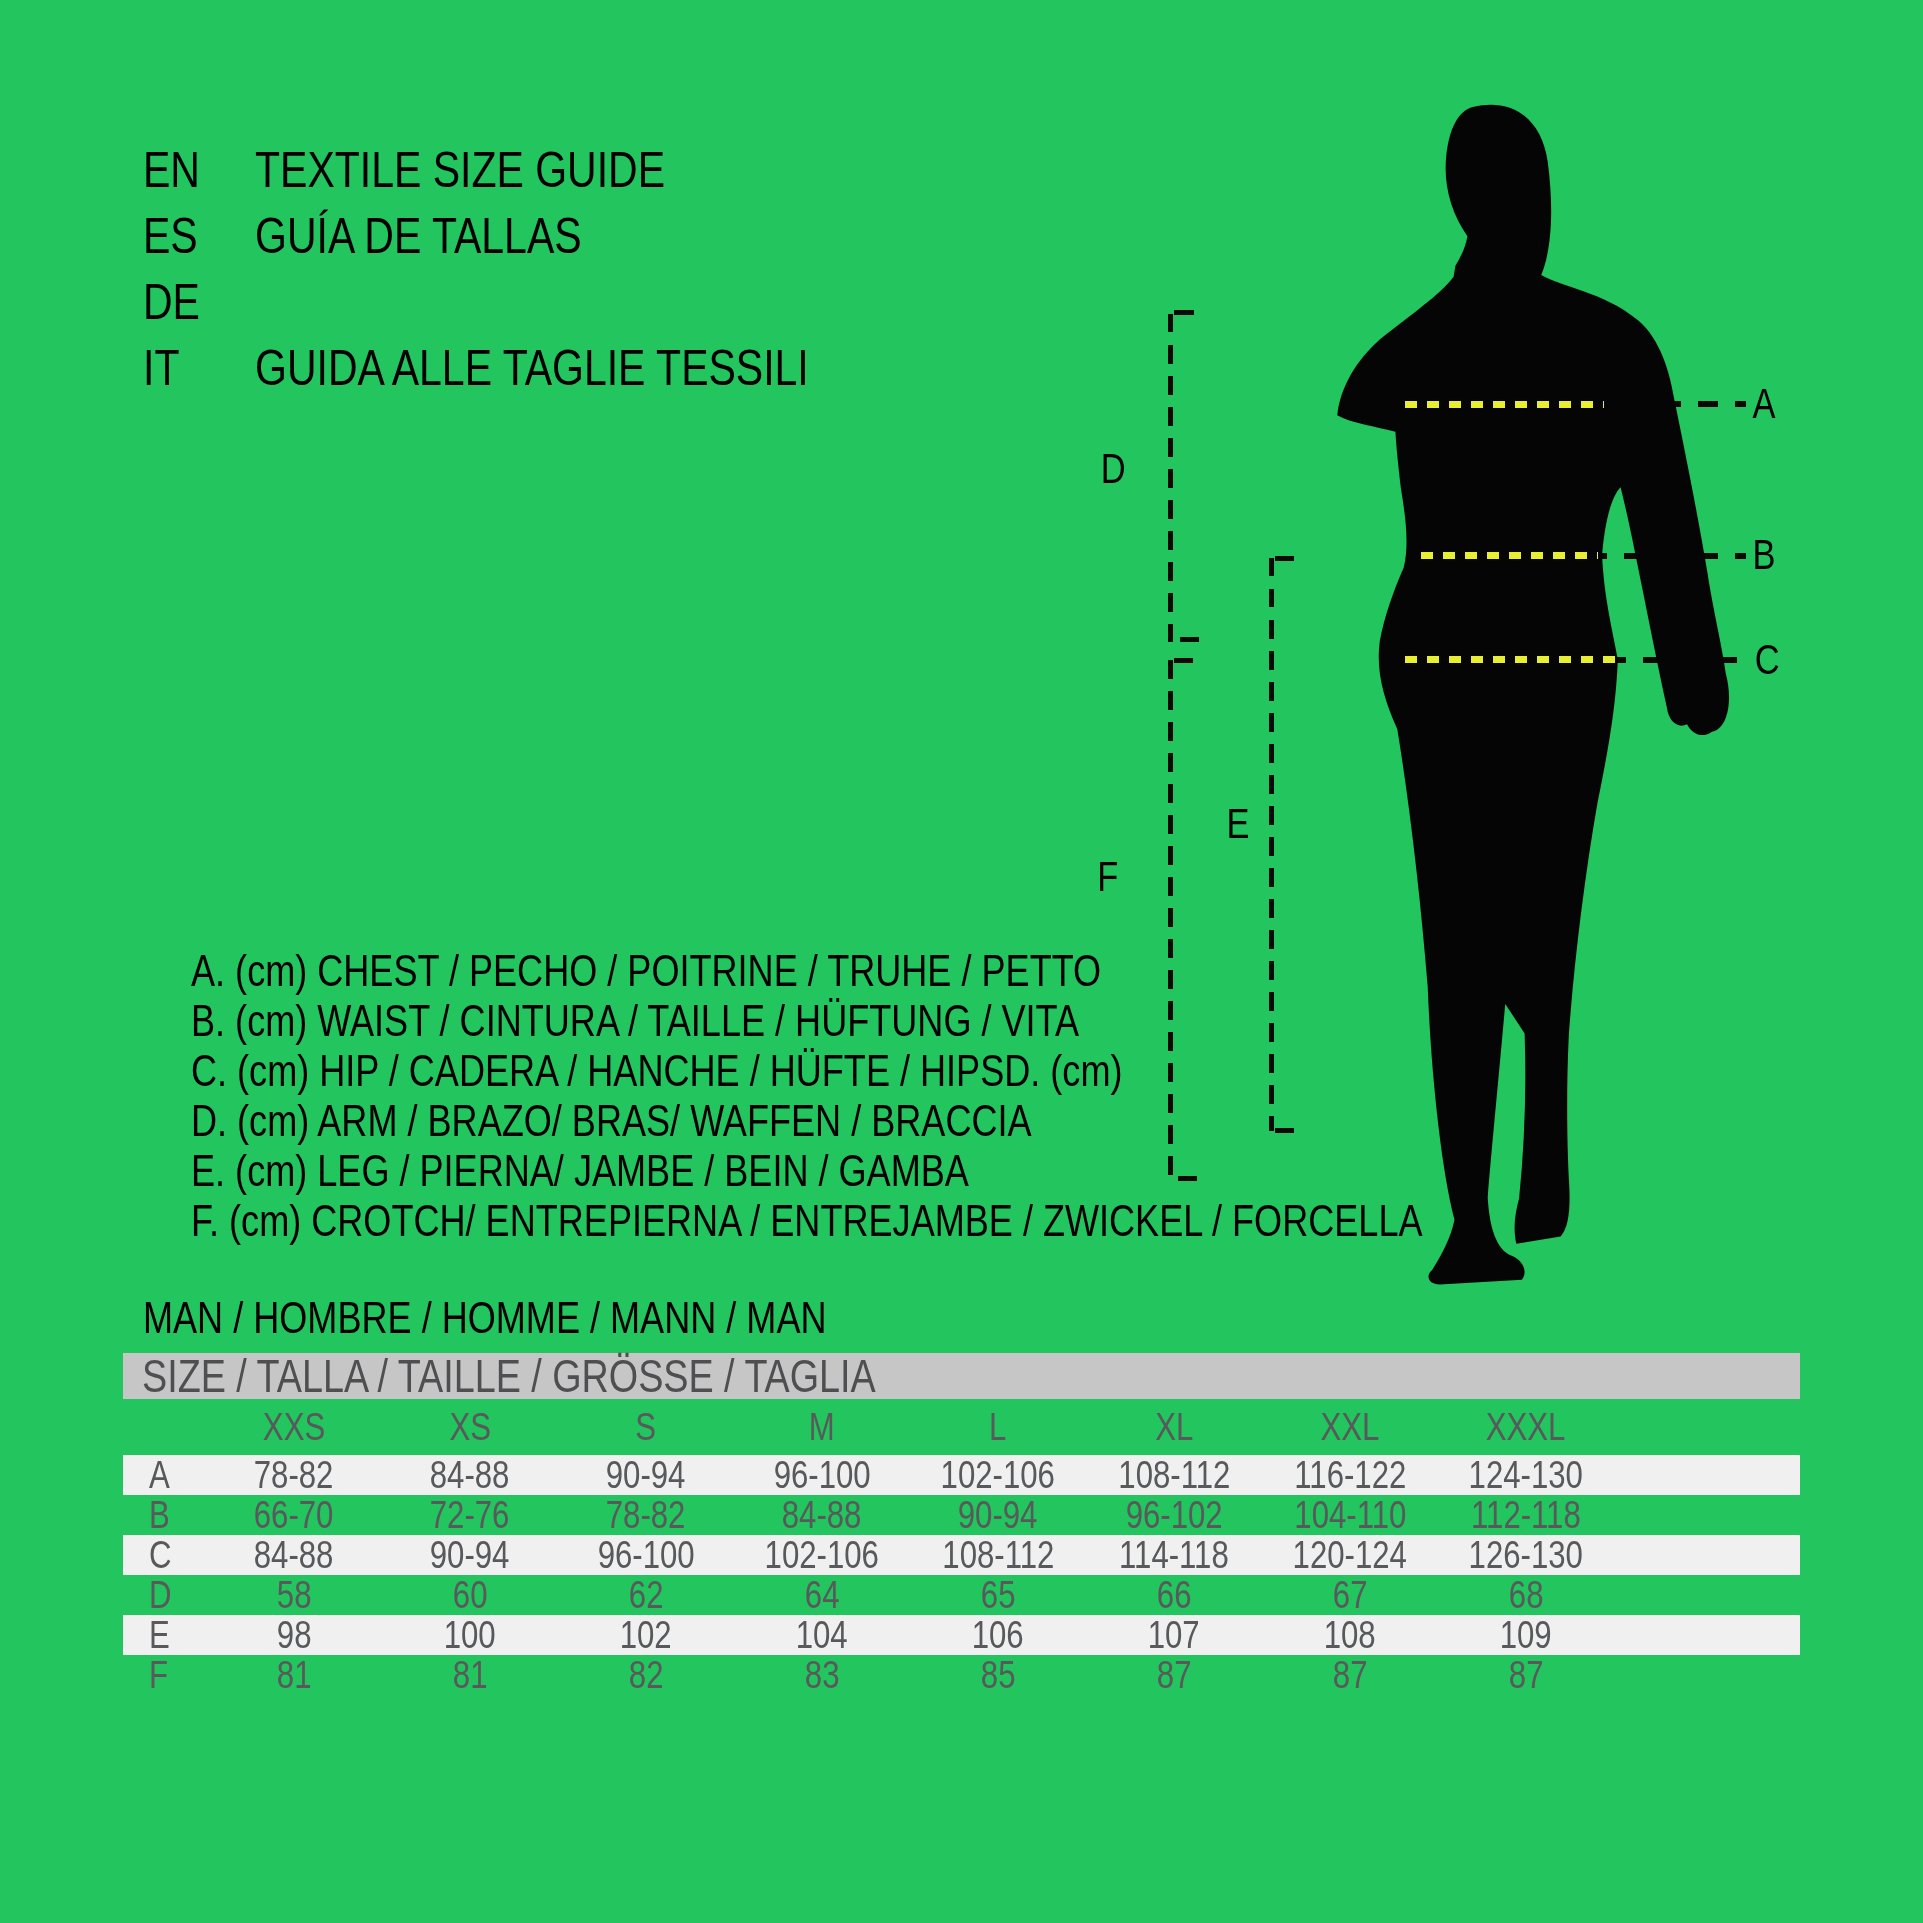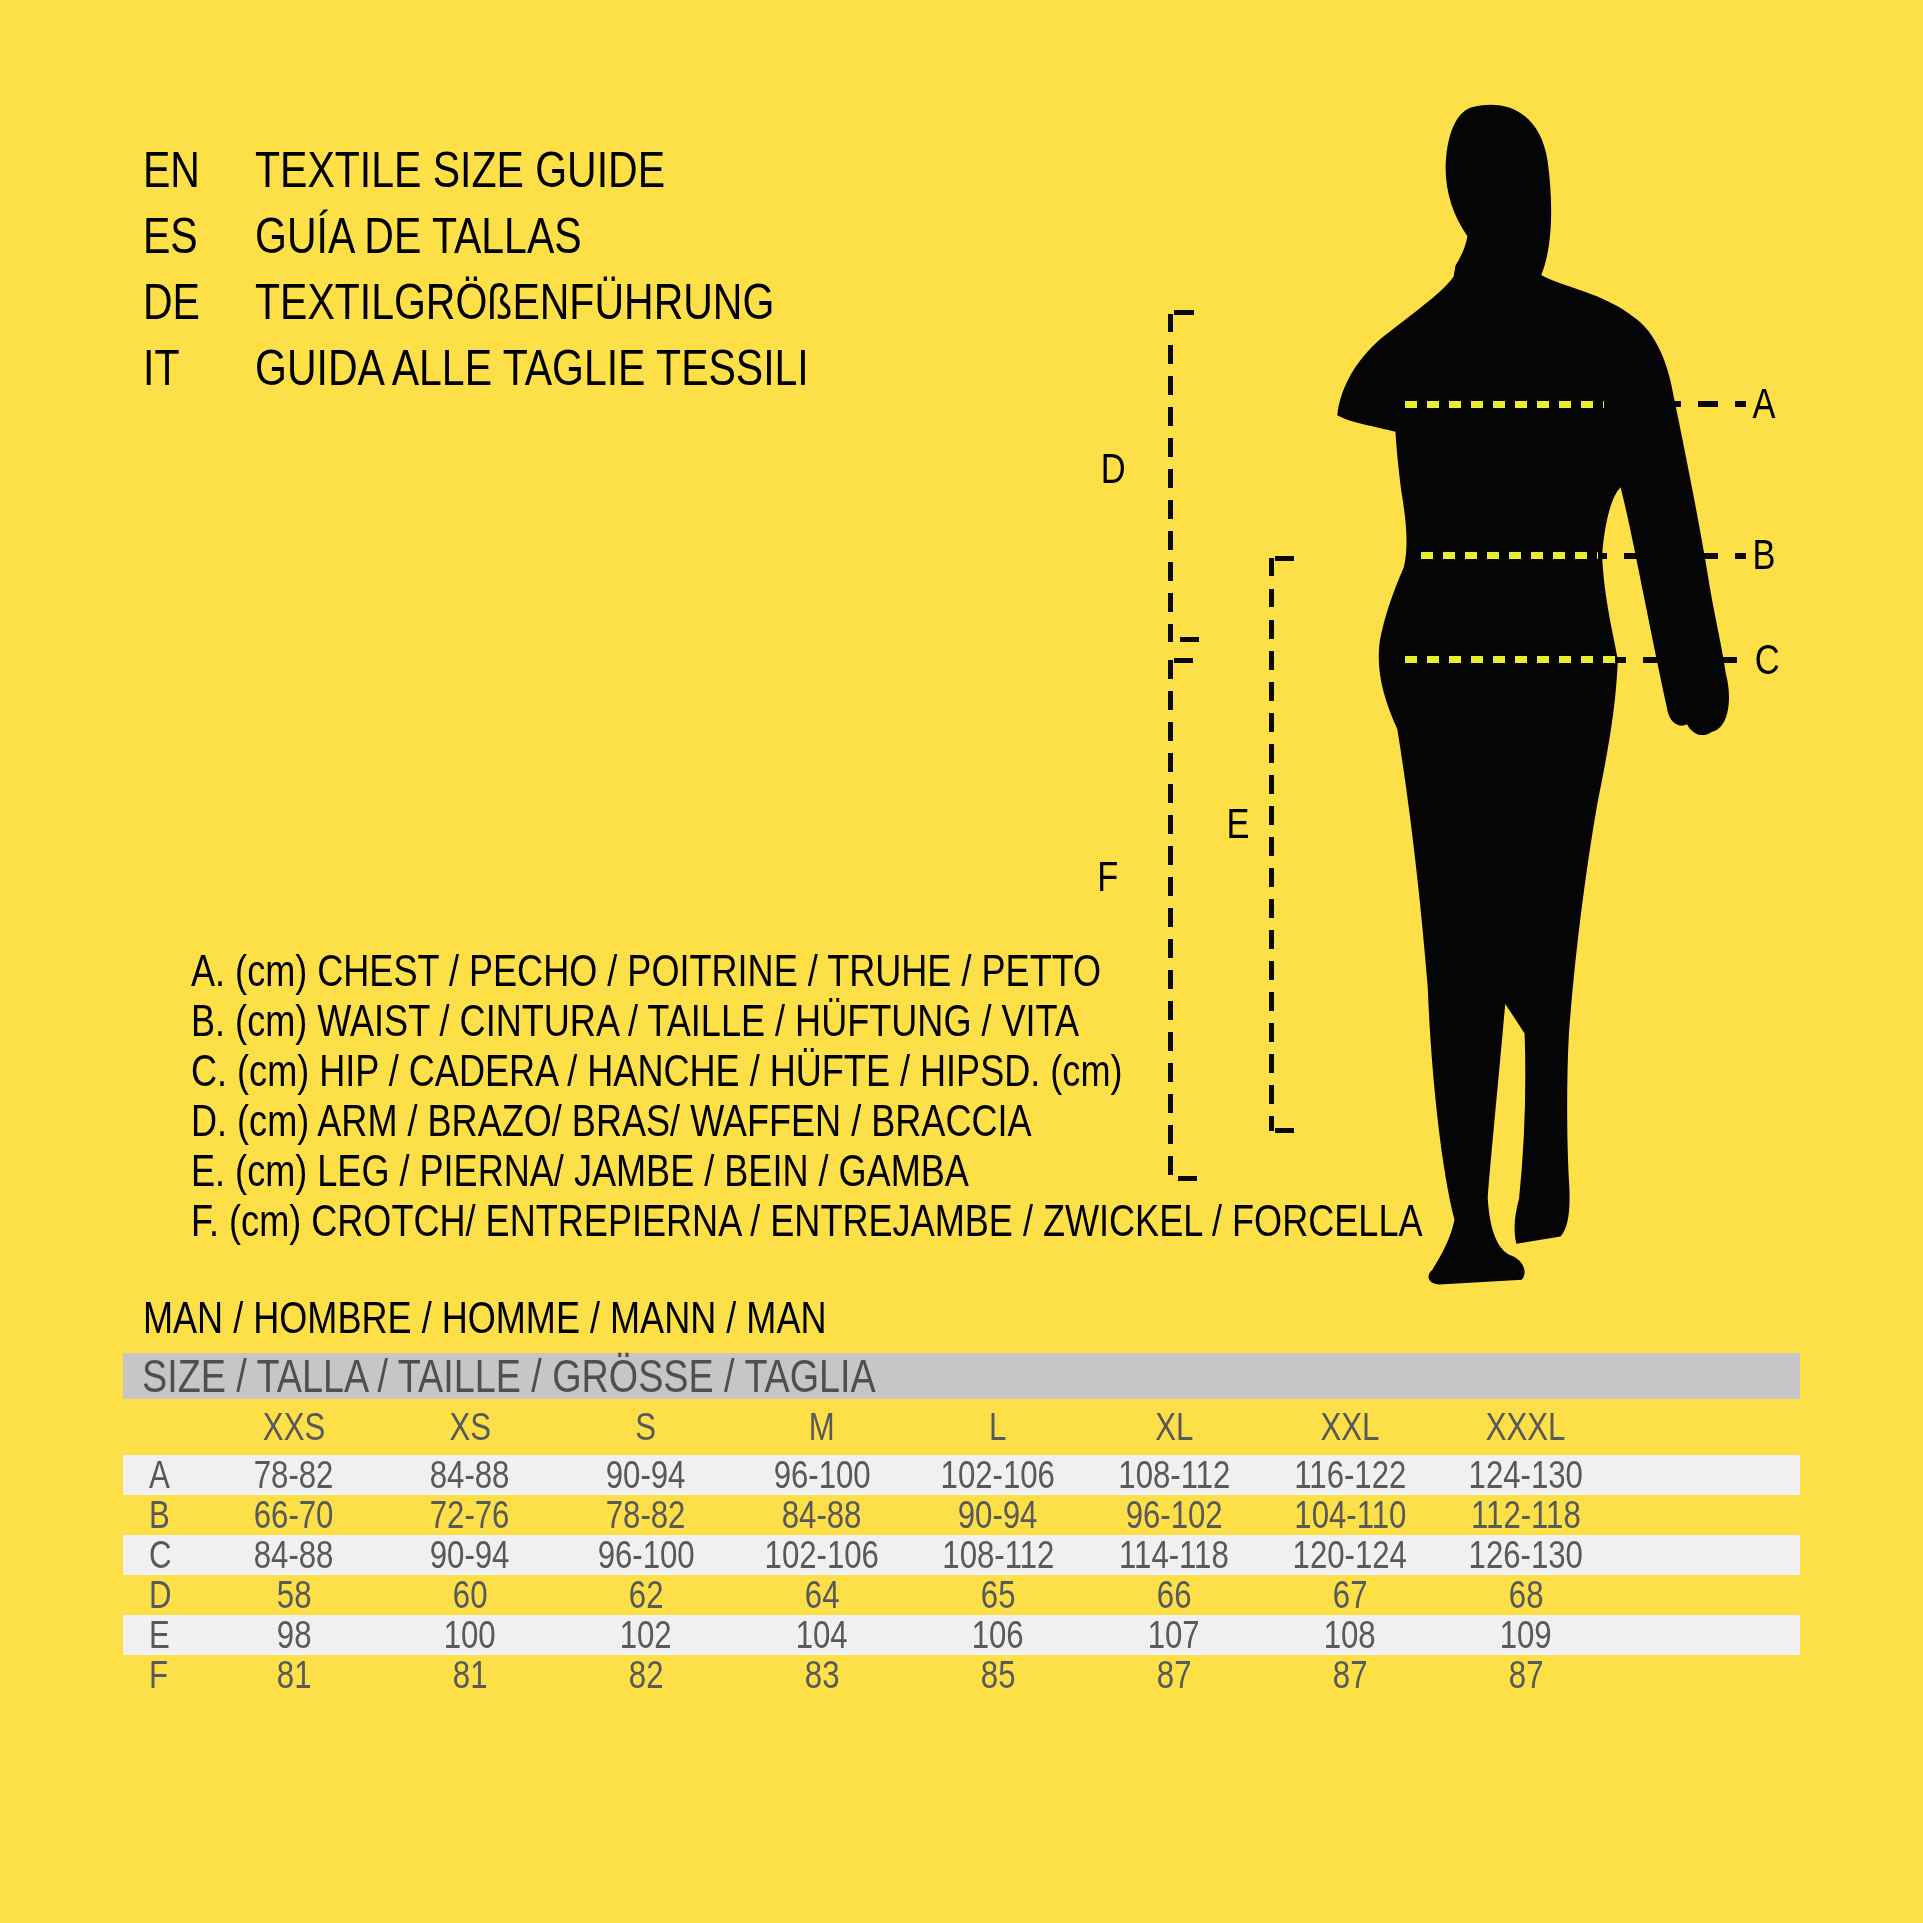--- a/index.html
+++ b/index.html
@@ -1,16 +1,16 @@
 <!DOCTYPE html>
 <html style="font-size:14.8px"><head>
 <meta charset="utf-8">
 <style>
   html,body{margin:0;padding:0;background:#fff;}
-  #canvas{position:relative;width:1923px;height:1923px;background:#fde047;overflow:hidden;
+  #canvas{position:relative;width:1923px;height:1923px;background:#22c55e;overflow:hidden;
           font-family:"Liberation Sans","DejaVu Sans",sans-serif;color:#000;}
   .abs{position:absolute;}
   .cx{display:inline-block;transform:scaleX(.82);transform-origin:0 50%;white-space:nowrap;}
   .cxc{display:inline-block;transform:scaleX(.82);transform-origin:50% 50%;white-space:nowrap;}
 
   
   .lang-row{display:flex;line-height:66px;font-size:50px;}
   .lang-code{width:112px;flex:0 0 112px;}
 
   
@@ -44,21 +44,20 @@
     <div class="lang-row">
       <div class="lang-code"><span class="cx">EN</span></div>
       <div><span class="cx">TEXTILE SIZE GUIDE</span></div>
     </div>
     <div class="lang-row">
       <div class="lang-code"><span class="cx">ES</span></div>
       <div><span class="cx">GUÍA DE TALLAS</span></div>
     </div>
     <div class="lang-row">
       <div class="lang-code"><span class="cx">DE</span></div>
-      <div><span class="cx">TEXTILGRÖßENFÜHRUNG</span></div>
     </div>
     <div class="lang-row">
       <div class="lang-code"><span class="cx">IT</span></div>
       <div><span class="cx">GUIDA ALLE TAGLIE TESSILI</span></div>
     </div>
   </div>
 
   <div class="abs hdash" style="left:1587px;top:401px;width:159px;"></div>
   <div class="abs hdash" style="left:1587px;top:553px;width:159px;"></div>
   <div class="abs hdash" style="left:1606px;top:657px;width:140px;"></div>

